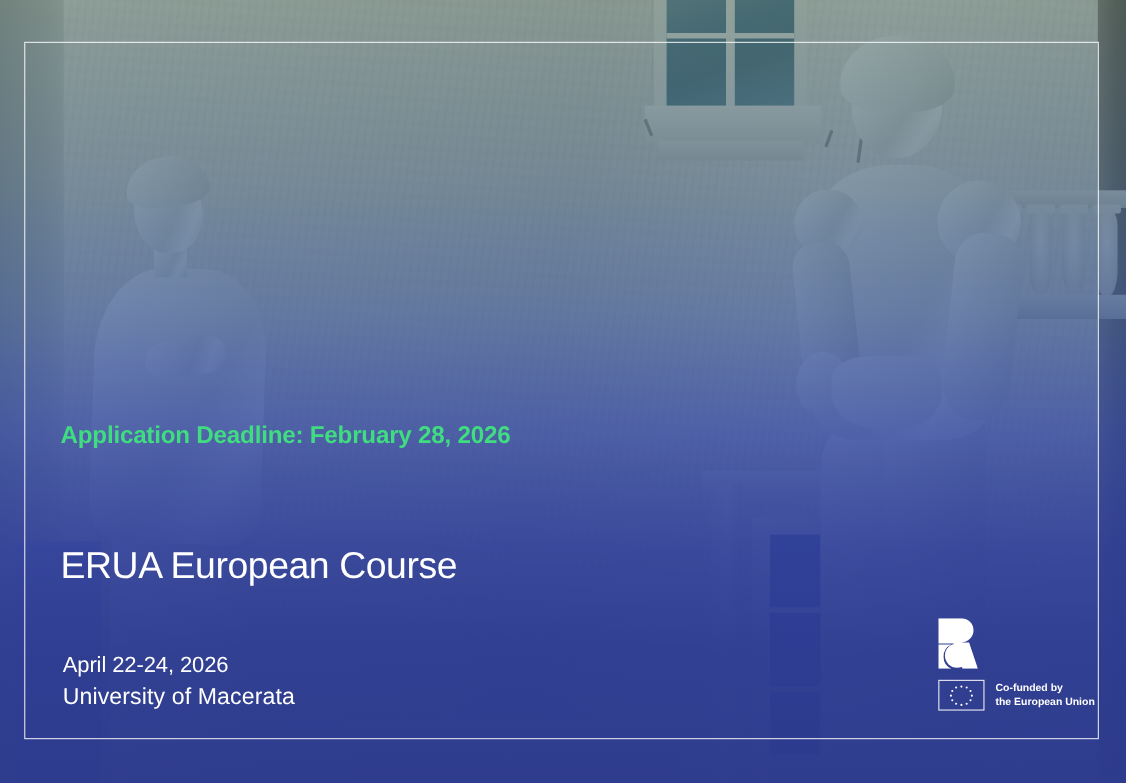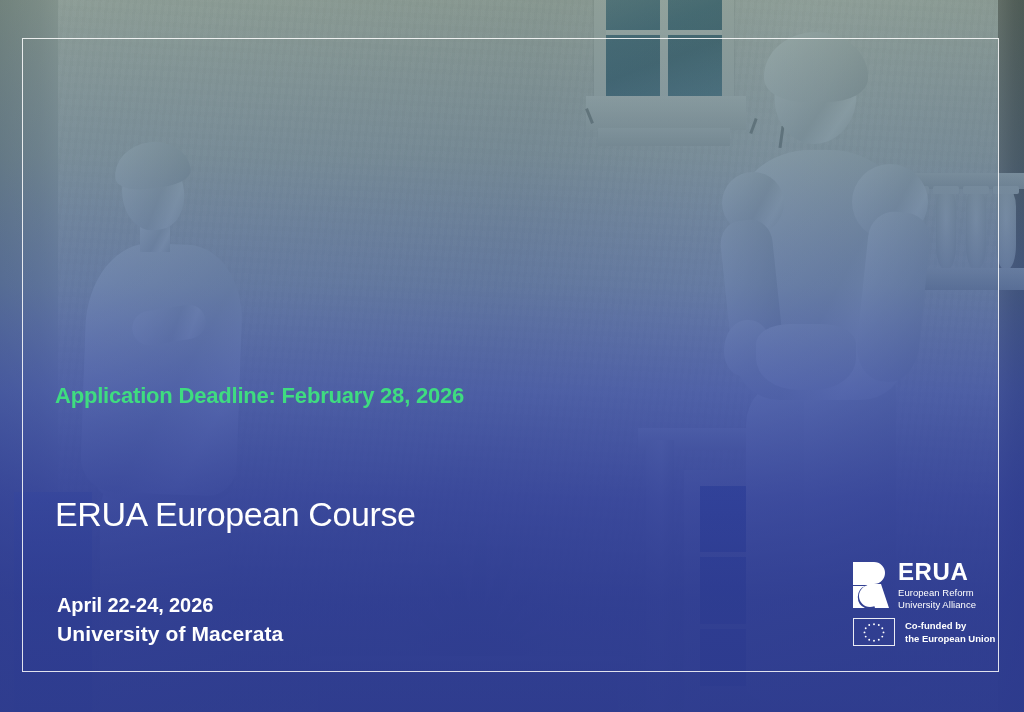--- a/index.html
+++ b/index.html
@@ -270,26 +270,26 @@
     font-size:62px; font-weight:700; letter-spacing:-1.6px;
     color:#ffffff; white-space:nowrap; line-height:1;
   }
   .subtitle{
     position:absolute; left:55px; top:497px;
     font-size:34px; font-weight:300; letter-spacing:-.4px;
     color:#ffffff; white-space:nowrap; line-height:1;
   }
   .dates{
     position:absolute; left:57px; top:594px;
-    font-size:20px; font-weight:700; letter-spacing:-.1px;
+    font-size:20px; font-weight:400; letter-spacing:-.1px;
     color:#ffffff; white-space:nowrap;
   }
   .venue{
     position:absolute; left:57px; top:622px;
-    font-size:21px; font-weight:700; letter-spacing:.1px;
+    font-size:21px; font-weight:400; letter-spacing:.1px;
     color:#ffffff; white-space:nowrap;
   }
 
   
   .logo{ position:absolute; left:853px; top:562px; width:140px; height:52px; }
   .logo-mark{ position:absolute; left:0; top:0; width:36px; height:46px; }
   .logo-text{ position:absolute; left:45px; top:-2px; }
   .logo-word{
     font-size:24px; font-weight:700; color:#fff; letter-spacing:.6px; line-height:1;
   }
@@ -406,27 +406,20 @@
     <div class="venue">University of Macerata</div>
 
     <div class="logo">
       <span class="logo-mark">
         <svg width="36" height="46" viewBox="0 0 36 46" xmlns="http://www.w3.org/2000/svg">
           <path d="M0 0 H21 A11 11 0 0 1 21 22 H14 L28 22 L36 46 H22 L14 23 H0 Z" fill="#ffffff"></path>
           <path d="M0 24 H12 A12 12 0 0 0 12 46 H0 Z" fill="#ffffff"></path>
           <circle cx="17" cy="34" r="11" fill="#ffffff"></circle>
         </svg>
       </span>
-      <div class="logo-text">
-        <div class="logo-word">ERUA</div>
-        <div class="logo-sub">
-          <div>European Reform</div>
-          <div>University Alliance</div>
-        </div>
-      </div>
     </div>
 
     <div class="eu">
       <span class="eu-flagbox">
         <svg width="40" height="26" viewBox="0 0 40 26" xmlns="http://www.w3.org/2000/svg">
           <g fill="#ffffff">
             <circle cx="20" cy="5.2" r="0.95"></circle>
             <circle cx="24.8" cy="6.0" r="0.95"></circle>
             <circle cx="28.3" cy="9.2" r="0.95"></circle>
             <circle cx="29.5" cy="13.4" r="0.95"></circle>

